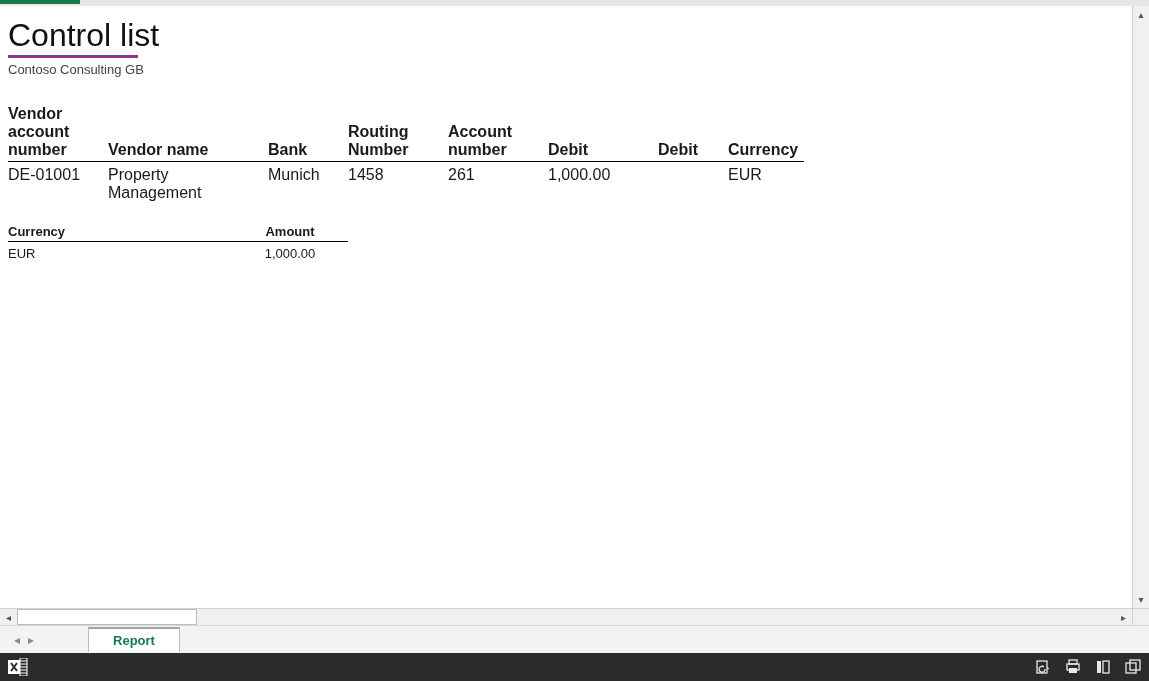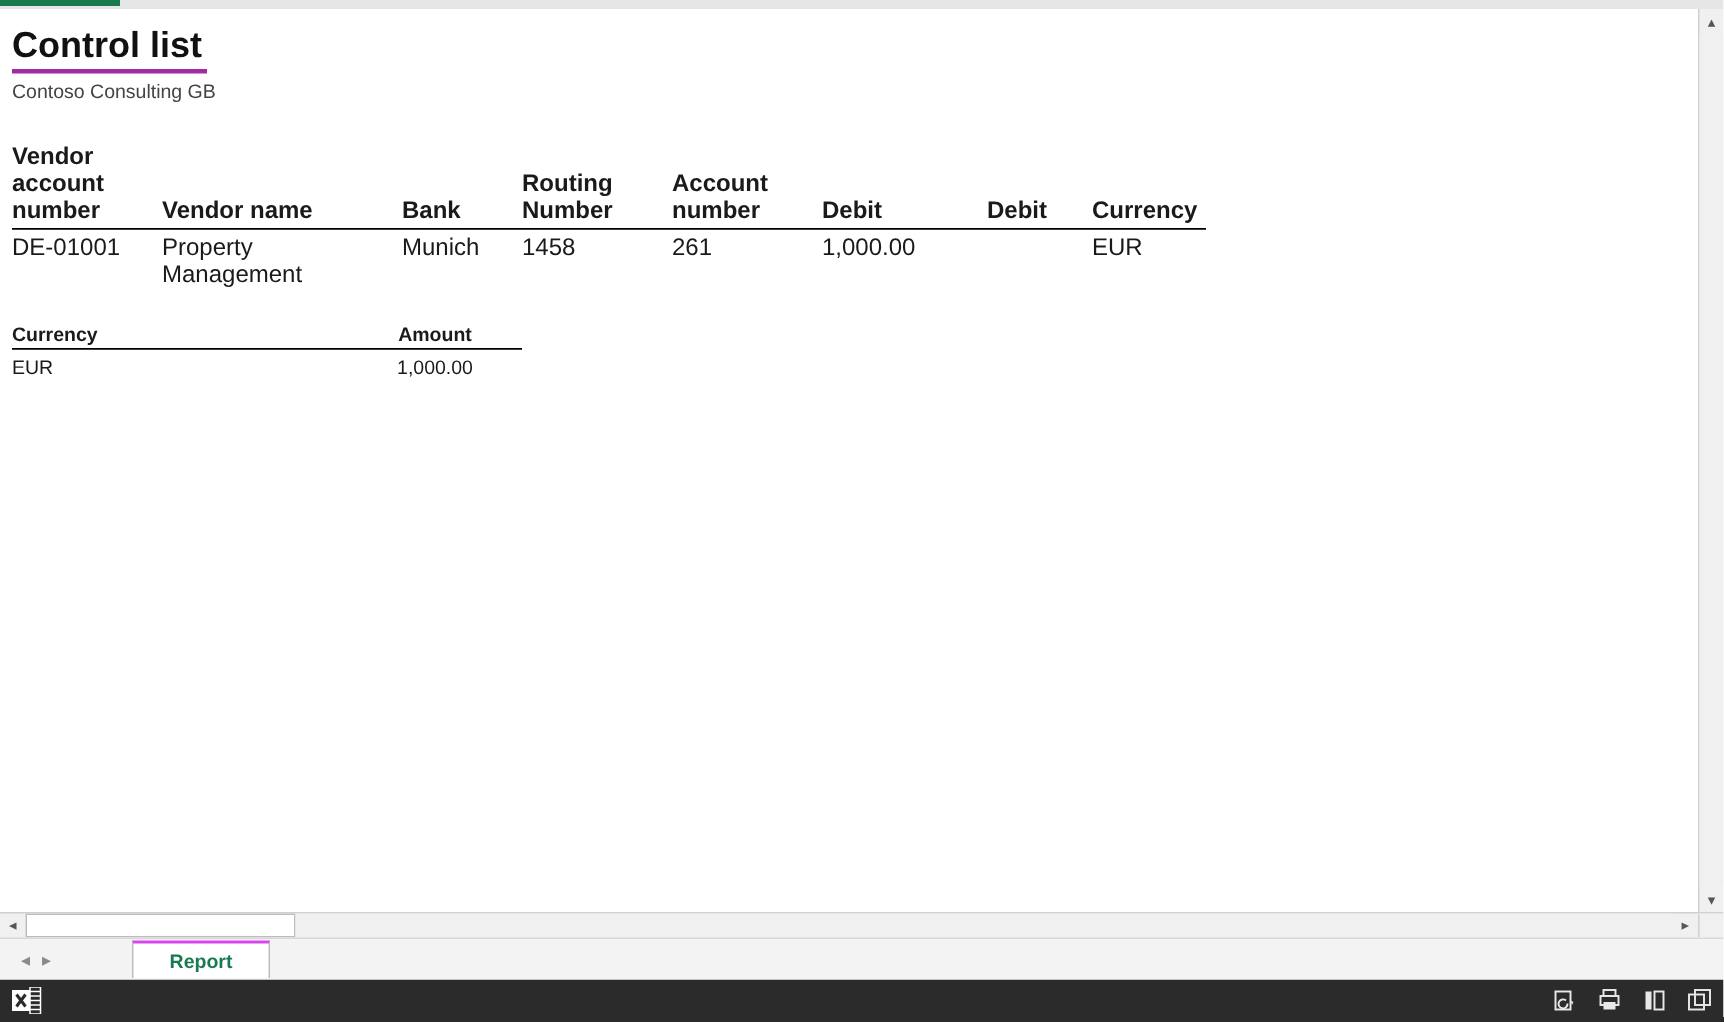--- a/index.html
+++ b/index.html
@@ -11,21 +11,21 @@
   .top-strip .accent { width: 80px; height: 4px; background: #187b4f; }
 
   
   .content-region { flex: 1; display: flex; background: #fff; min-height: 0; }
   .content-scroll { flex: 1; overflow: hidden; position: relative; background: #fff; padding: 12px 8px 8px 8px; }
   .vscroll { width: 17px; background: #f0f0f0; display: flex; flex-direction: column; border-left: 1px solid #d0d0d0; }
   .vscroll .arrow { height: 17px; display: flex; align-items: center; justify-content: center; font-size: 10px; color: #555; cursor: pointer; }
   .vscroll .track { flex: 1; background: #f0f0f0; }
 
   
-  .report-title { font-size: 24px; font-weight: 700; color: #111; line-height: 1.1; }
+  .report-title { font-size: 32px; font-weight: 400; color: #111; line-height: 1.1; }
   .title-underline { width: 130px; height: 3px; background: #a12ba1; margin-top: 2px; margin-bottom: 4px; }
   .company { font-size: 13px; color: #444; margin-bottom: 28px; }
 
   
   table.main { border-collapse: collapse; font-size: 16px; }
   table.main th { text-align: left; font-weight: 700; vertical-align: bottom; padding: 0 6px 2px 0; border-bottom: 1.5px solid #000; white-space: nowrap; }
   table.main th.num, table.main td.num { text-align: left; }
   table.main td { padding: 4px 6px 4px 0; vertical-align: top; }
   .col-vacct  { width: 100px; }
   .col-vname  { width: 160px; }
@@ -48,21 +48,21 @@
   .hscroll-row { height: 17px; background: #f0f0f0; display: flex; border-top: 1px solid #d0d0d0; }
   .hscroll-row .arrow { width: 17px; display: flex; align-items: center; justify-content: center; font-size: 10px; color: #555; cursor: pointer; }
   .hscroll-row .thumb { width: 180px; background: #fff; border: 1px solid #bcbcbc; }
   .hscroll-row .track { flex: 1; background: #f0f0f0; }
   .hscroll-row .corner { width: 17px; background: #f0f0f0; border-left: 1px solid #d0d0d0; }
 
   
   .tab-row { height: 28px; background: #f3f3f3; display: flex; align-items: center; border-top: 1px solid #d8d8d8; position: relative; }
   .tab-nav { display: flex; gap: 8px; padding: 0 14px; color: #8a8a8a; font-size: 12px; }
   .tab-nav span { cursor: pointer; }
-  .sheet-tab { background: #fff; border: 1px solid #bdbdbd; border-bottom: none; padding: 4px 24px; font-weight: 700; color: #187b4f; border-top: 2px solid #d946ef; margin-left: 40px; cursor: pointer; }
+  .sheet-tab { background: #fff; border: 1px solid #bdbdbd; border-bottom: none; padding: 4px 24px; font-weight: 700; color: #187b4f; border-top: 2px solid #a3a3a3; margin-left: 40px; cursor: pointer; }
 
   
   .bottom-bar { height: 28px; background: #2b2b2b; display: flex; align-items: center; justify-content: space-between; color: #e8e8e8; padding: 0 8px; }
   .bottom-bar .left { display: flex; align-items: center; gap: 8px; }
   .bottom-bar .right { display: flex; align-items: center; gap: 14px; }
   .bottom-bar svg { display: block; }
   .icon-btn { cursor: pointer; display: flex; align-items: center; justify-content: center; }
 </style>
 </head>
 <body>

